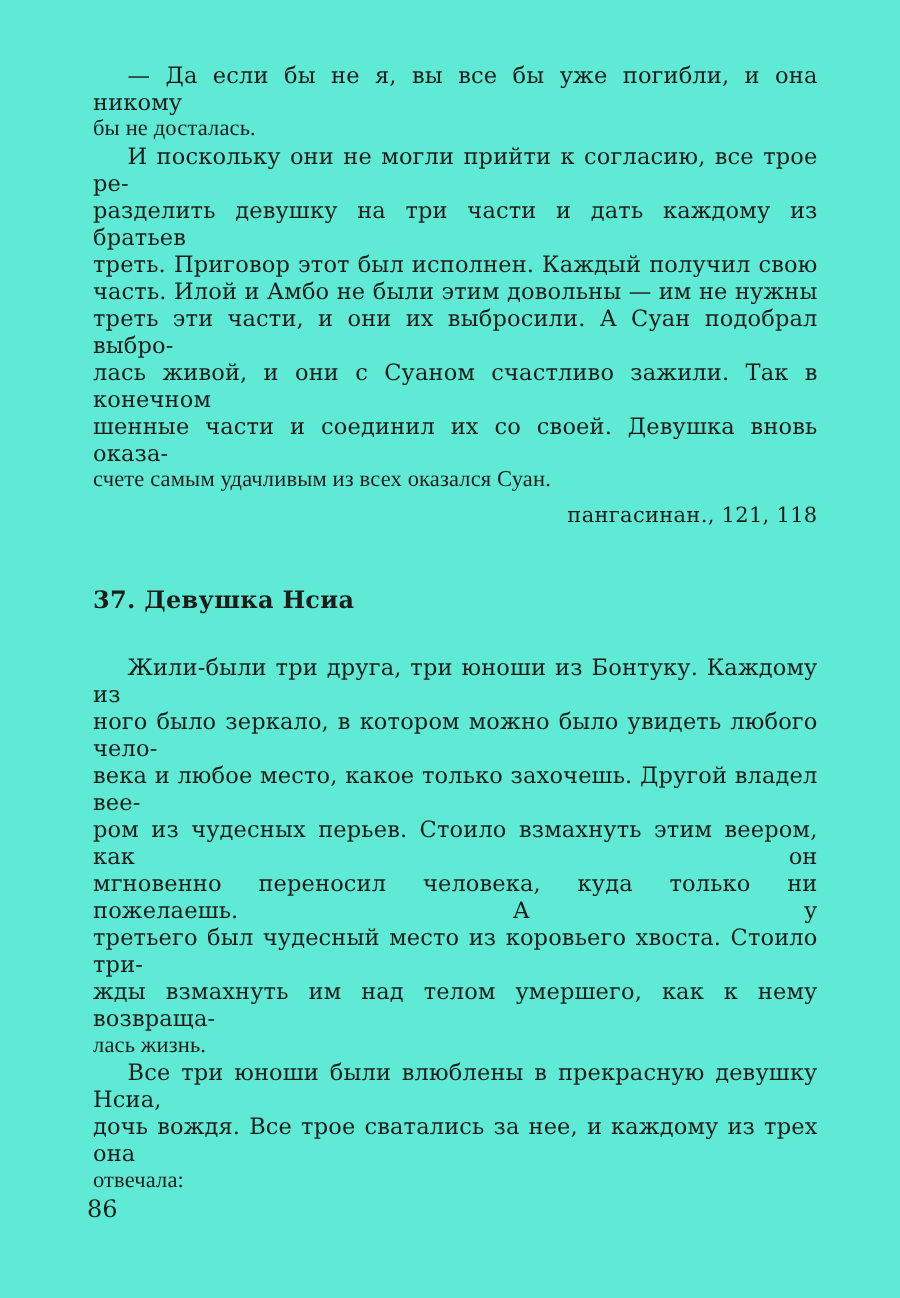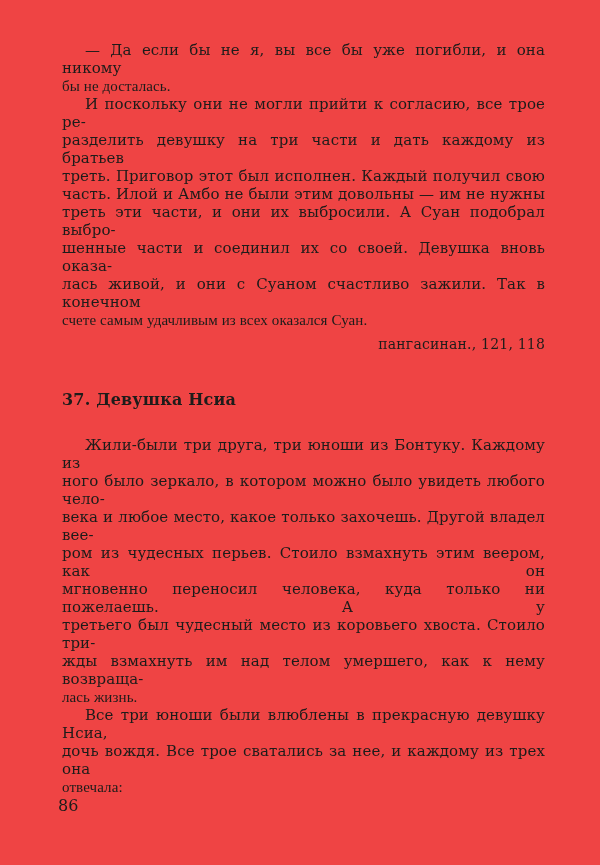--- a/index.html
+++ b/index.html
@@ -4,21 +4,21 @@
 <style>
   html, body {
     margin: 0;
     padding: 0;
     background: #f5f4f0;
   }
   .page {
     position: relative;
     width: 600px;
     height: 865px;
-    background: #ef4444;
+    background: #5eead4;
     font-family: "DejaVu Serif", "Liberation Serif", serif;
     color: #1d1c1a;
     overflow: hidden;
   }
   .text-block {
     position: absolute;
     left: 62px;
     top: 41px;
     width: 483px;
   }
@@ -74,22 +74,22 @@
         <div class="paragraph">
           <div class="line indent">— Да если бы не я, вы все бы уже погибли, и она никому</div>
           <div class="line last">бы не досталась.</div>
         </div>
         <div class="paragraph">
           <div class="line indent">И поскольку они не могли прийти к согласию, все трое ре-</div>
           <div class="line">разделить девушку на три части и дать каждому из братьев</div>
           <div class="line">треть. Приговор этот был исполнен. Каждый получил свою</div>
           <div class="line">часть. Илой и Амбо не были этим довольны — им не нужны</div>
           <div class="line">треть эти части, и они их выбросили. А Суан подобрал выбро-</div>
+          <div class="line">лась живой, и они с Суаном счастливо зажили. Так в конечном</div>
           <div class="line">шенные части и соединил их со своей. Девушка вновь оказа-</div>
-          <div class="line">лась живой, и они с Суаном счастливо зажили. Так в конечном</div>
           <div class="line last">счете самым удачливым из всех оказался Суан.</div>
         </div>
       </section>
 
     <div class="attribution">пангасинан., 121, 118</div>
 
     <h2 class="heading">37. Девушка Нсиа</h2>
 
     <section class="story-body">
         <div class="paragraph">

